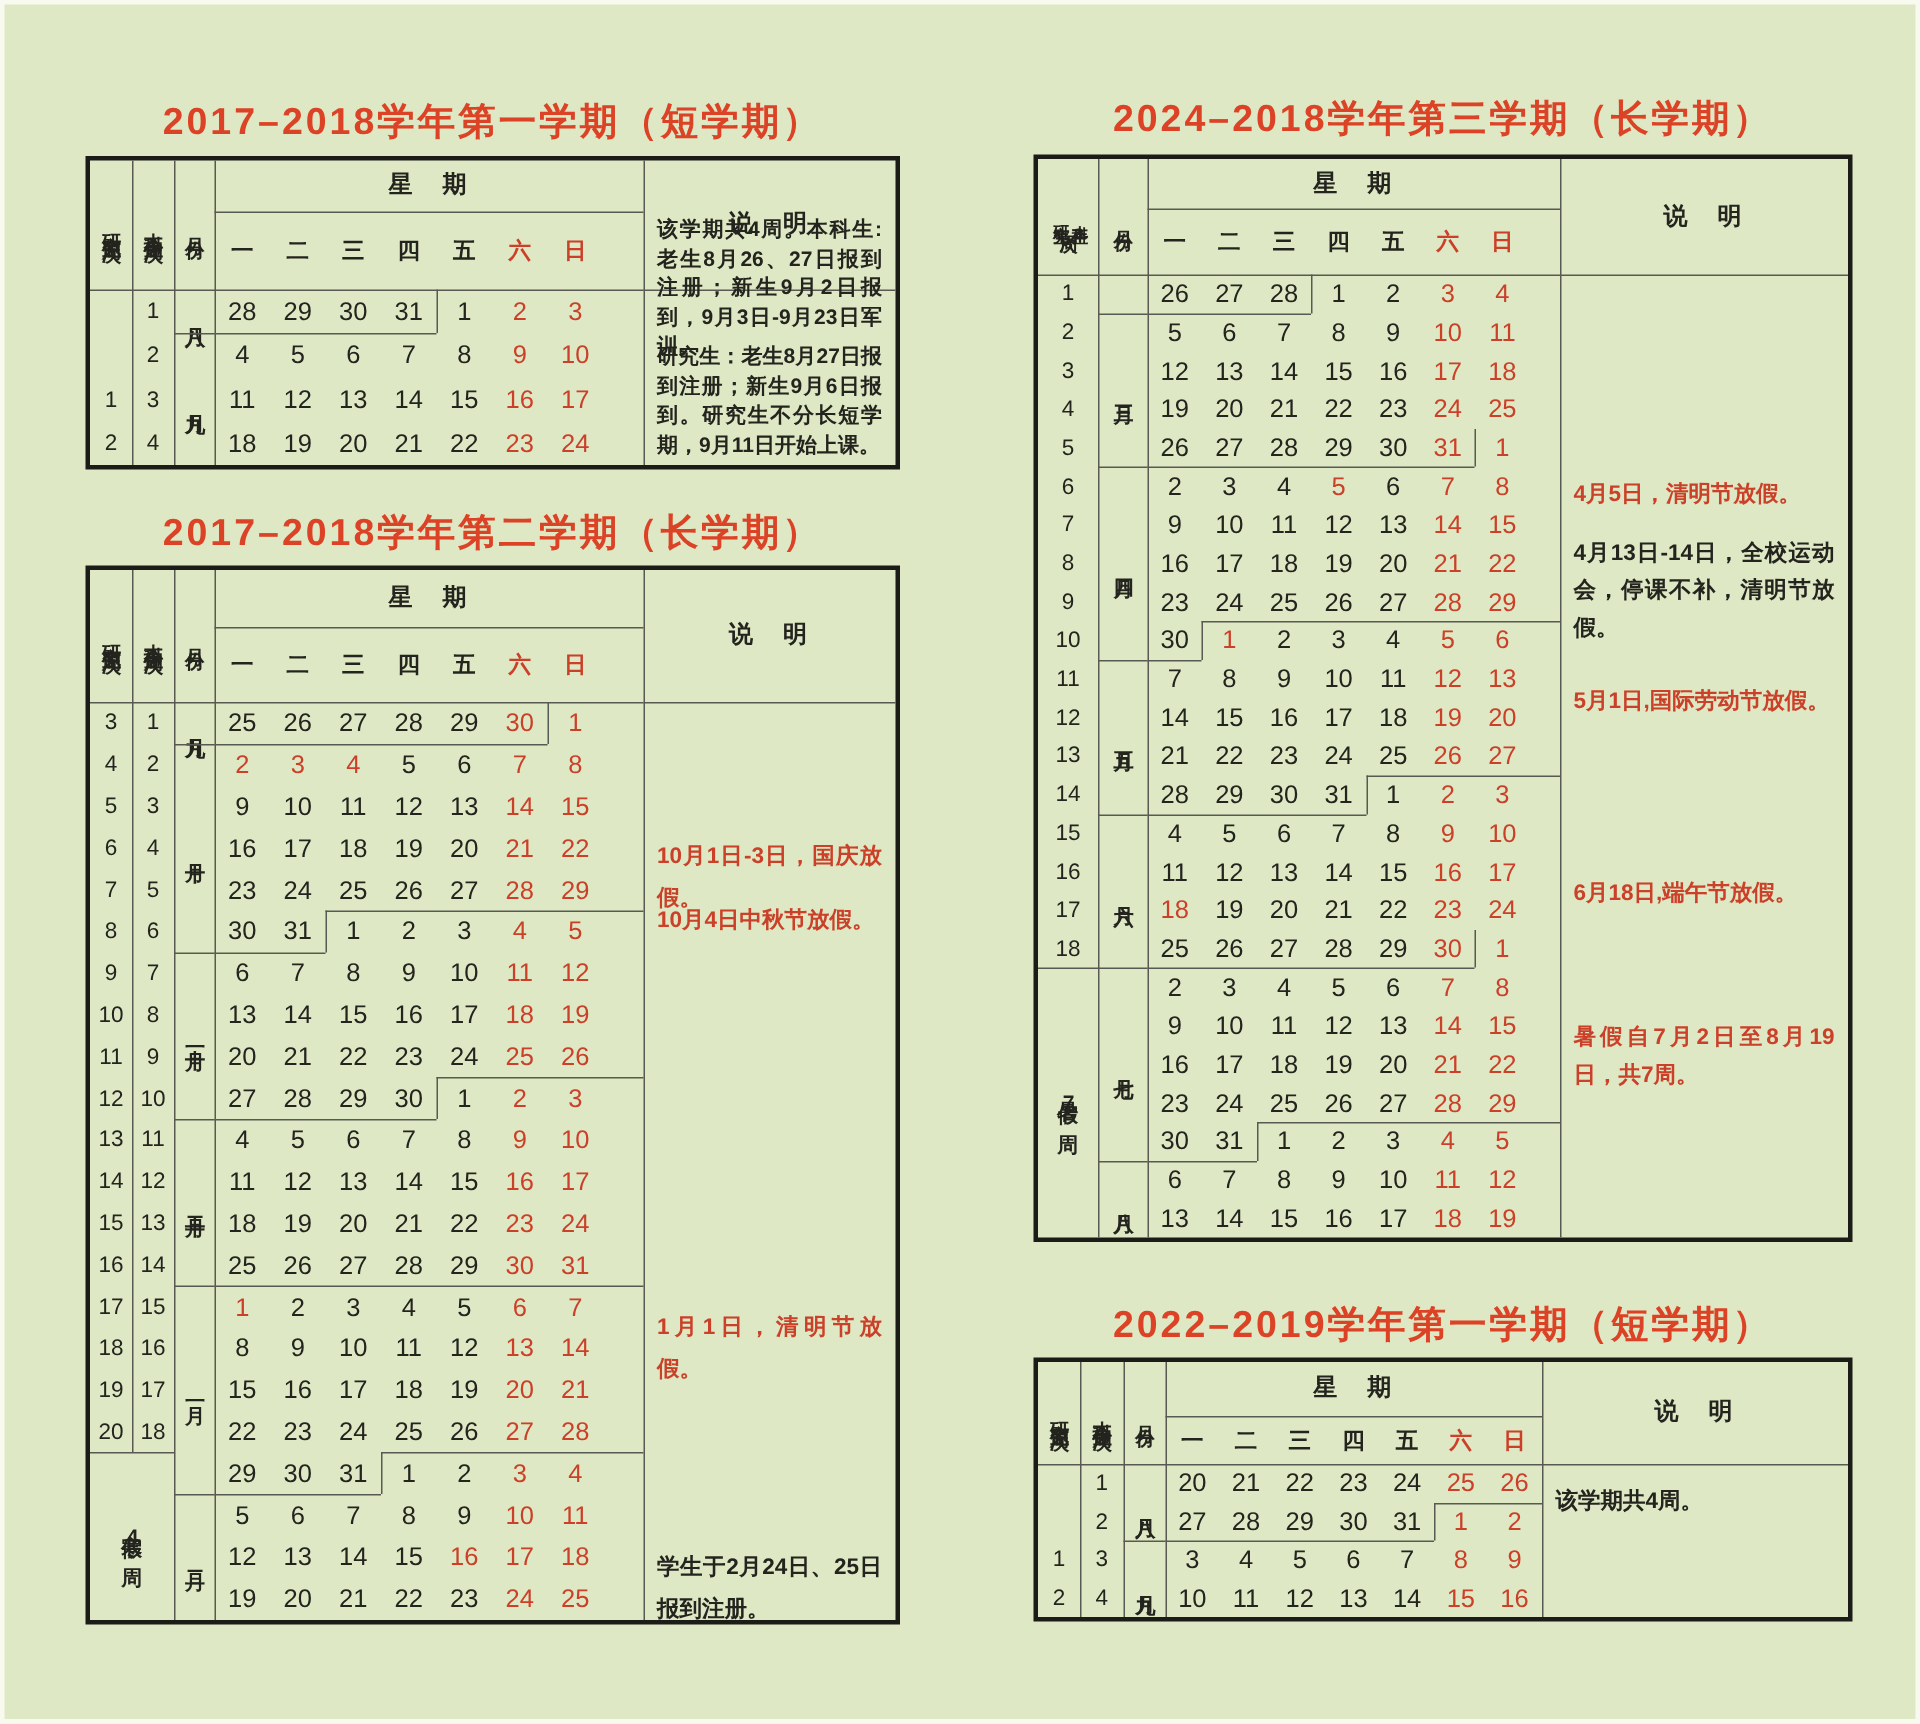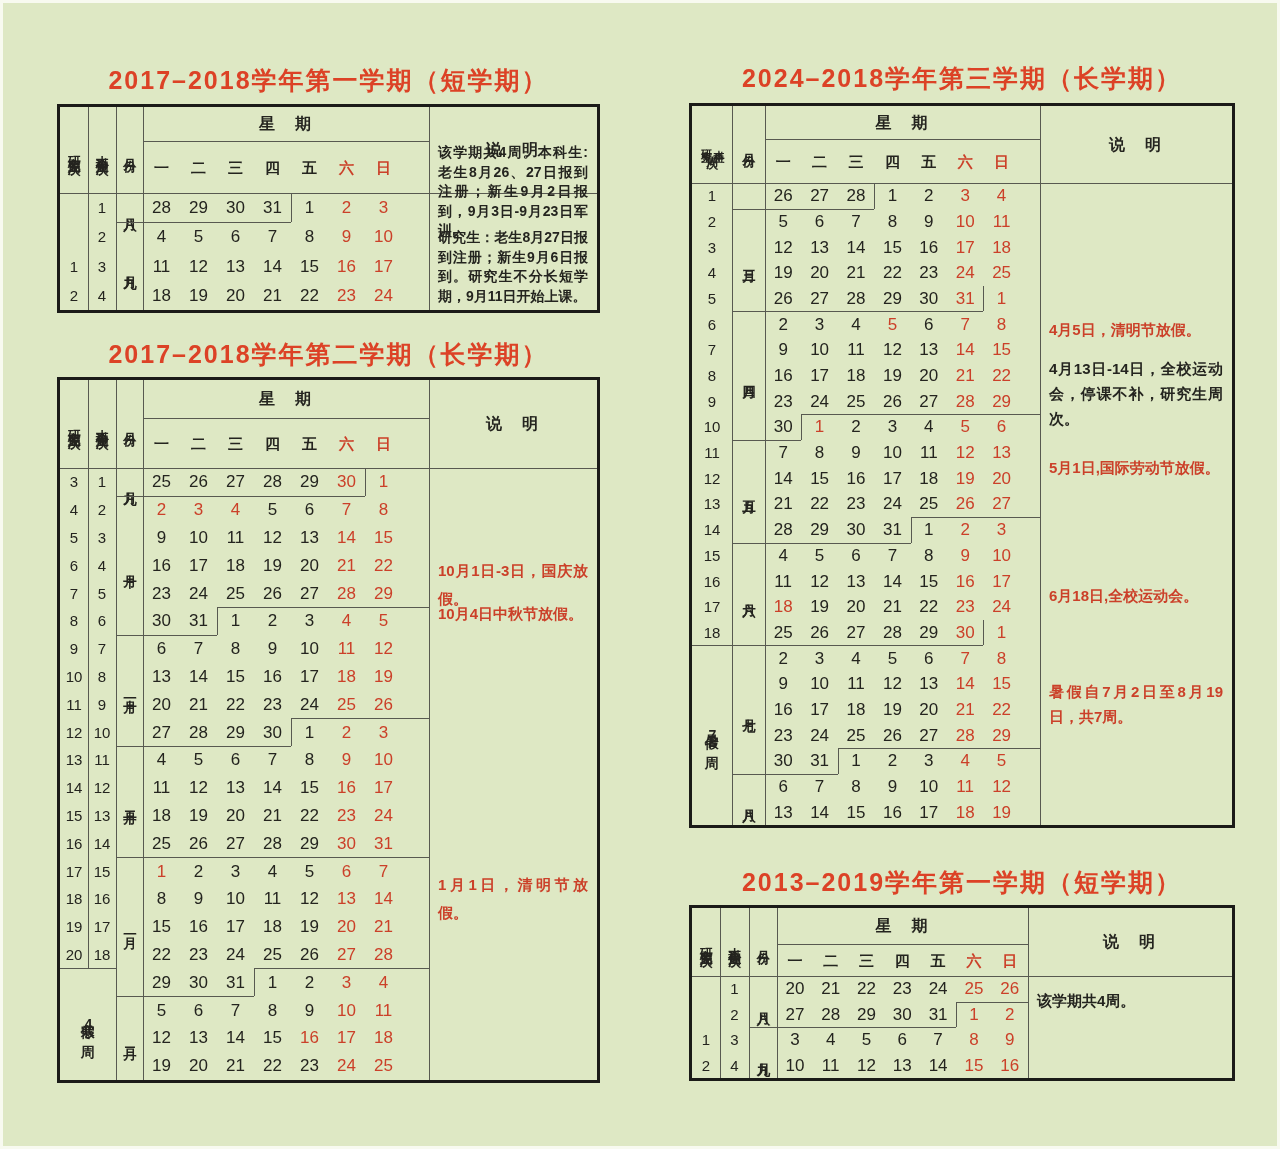--- a/index.html
+++ b/index.html
@@ -332,20 +332,21 @@
       <div class="ln" style="left: 83px; top: 366px; width: 148px; height: 1px;"></div>
       <div class="ln" style="left: 83px; top: 477.2px; width: 286px; height: 1px;"></div>
       <div class="ln" style="left: 194px; top: 588.4px; width: 1px; height: 27.8px;"></div>
       <div class="ln" style="left: 194px; top: 588.4px; width: 175px; height: 1px;"></div>
       <div class="ln" style="left: 83px; top: 616.2px; width: 111px; height: 1px;"></div>
       <div class="ln" style="left: 0px; top: 588.4px; width: 56px; height: 1px;"></div>
       <div class="cell vtext vac" style="left: 0px; top: 588.4px; width: 56px; height: 111.6px;">寒假4周</div>
       <div class="note red" style="left: 378px; top: 177px; width: 150px; font-size: 15px; line-height: 27.5px;">10月1日-3日，国庆放假。</div>
       <div class="note red" style="left: 378px; top: 220px; width: 150px; font-size: 15px; line-height: 27.5px;">10月4日中秋节放假。</div>
       <div class="note red" style="left: 378px; top: 491px; width: 150px; font-size: 15px; line-height: 27.5px;">1月1日，清明节放假。</div>
+      <div class="note" style="left: 378px; top: 651px; width: 150px; font-size: 15px; line-height: 27.5px;">学生于2月24日、25日报到注册。</div>
     </div>
     <div class="cal-title" style="left: 689px; top: 62px; width: 546px; height: 30px;">2024–2018学年第三学期（长学期）</div>
     <div class="tbl" style="left: 689px; top: 103px; width: 540px; height: 719px;">
       <div class="ln" style="left: 40px; top: 0px; width: 1px; height: 719px;"></div>
       <div class="ln" style="left: 73px; top: 0px; width: 1px; height: 719px;"></div>
       <div class="ln" style="left: 348px; top: 0px; width: 1px; height: 719px;"></div>
       <div class="ln" style="left: 73px; top: 33px; width: 275px; height: 1px;"></div>
       <div class="ln" style="left: 0px; top: 77px; width: 348px; height: 1px;"></div>
       <div class="ln" style="left: 348px; top: 77px; width: 192px; height: 1px;"></div>
       <div class="cell colflex" style="left: 0px; top: 0px; width: 40px; height: 77px;">
@@ -581,26 +582,26 @@
       <div class="ln" style="left: 218.6px; top: 410.84px; width: 129.4px; height: 1px;"></div>
       <div class="ln" style="left: 73px; top: 436.52px; width: 145.6px; height: 1px;"></div>
       <div class="ln" style="left: 291.4px; top: 513.56px; width: 1px; height: 25.68px;"></div>
       <div class="ln" style="left: 73px; top: 539.24px; width: 218.4px; height: 1px;"></div>
       <div class="ln" style="left: 145.8px; top: 641.96px; width: 1px; height: 25.68px;"></div>
       <div class="ln" style="left: 145.8px; top: 641.96px; width: 202.2px; height: 1px;"></div>
       <div class="ln" style="left: 73px; top: 667.64px; width: 72.8px; height: 1px;"></div>
       <div class="ln" style="left: 0px; top: 539.24px; width: 40px; height: 1px;"></div>
       <div class="cell vtext vac" style="left: 0px; top: 539.24px; width: 40px; height: 179.76px;">暑假7周</div>
       <div class="note red" style="left: 357px; top: 211px; width: 174px; font-size: 15px; line-height: 25px;">4月5日，清明节放假。</div>
-      <div class="note" style="left: 357px; top: 250px; width: 174px; font-size: 15px; line-height: 25px;">4月13日-14日，全校运动会，停课不补，研究生周次。</div>
+      <div class="note" style="left: 357px; top: 250px; width: 174px; font-size: 15px; line-height: 25px;">4月13日-14日，全校运动会，停课不补，清明节放假。</div>
       <div class="note red" style="left: 357px; top: 349px; width: 174px; font-size: 15px; line-height: 25px;">5月1日,国际劳动节放假。</div>
-      <div class="note red" style="left: 357px; top: 477px; width: 174px; font-size: 15px; line-height: 25px;">6月18日,全校运动会。</div>
+      <div class="note red" style="left: 357px; top: 477px; width: 174px; font-size: 15px; line-height: 25px;">6月18日,端午节放假。</div>
       <div class="note red" style="left: 357px; top: 573px; width: 174px; font-size: 15px; line-height: 25px;">暑假自7月2日至8月19日，共7周。</div>
     </div>
-    <div class="cal-title" style="left: 689px; top: 866px; width: 546px; height: 30px;">2013–2019学年第一学期（短学期）</div>
+    <div class="cal-title" style="left: 689px; top: 866px; width: 546px; height: 30px;">2022–2019学年第一学期（短学期）</div>
     <div class="tbl" style="left: 689px; top: 905px; width: 540px; height: 170px;">
       <div class="ln" style="left: 28px; top: 0px; width: 1px; height: 170px;"></div>
       <div class="ln" style="left: 57px; top: 0px; width: 1px; height: 170px;"></div>
       <div class="ln" style="left: 85px; top: 0px; width: 1px; height: 170px;"></div>
       <div class="ln" style="left: 336px; top: 0px; width: 1px; height: 170px;"></div>
       <div class="ln" style="left: 85px; top: 36px; width: 251px; height: 1px;"></div>
       <div class="ln" style="left: 0px; top: 68px; width: 336px; height: 1px;"></div>
       <div class="ln" style="left: 336px; top: 68px; width: 204px; height: 1px;"></div>
       <div class="cell vtext whdr" style="left: 0px; top: 0px; width: 28px; height: 68px;">研究生周次</div>
       <div class="cell vtext whdr" style="left: 28px; top: 0px; width: 29px; height: 68px;">本科生周次</div>

